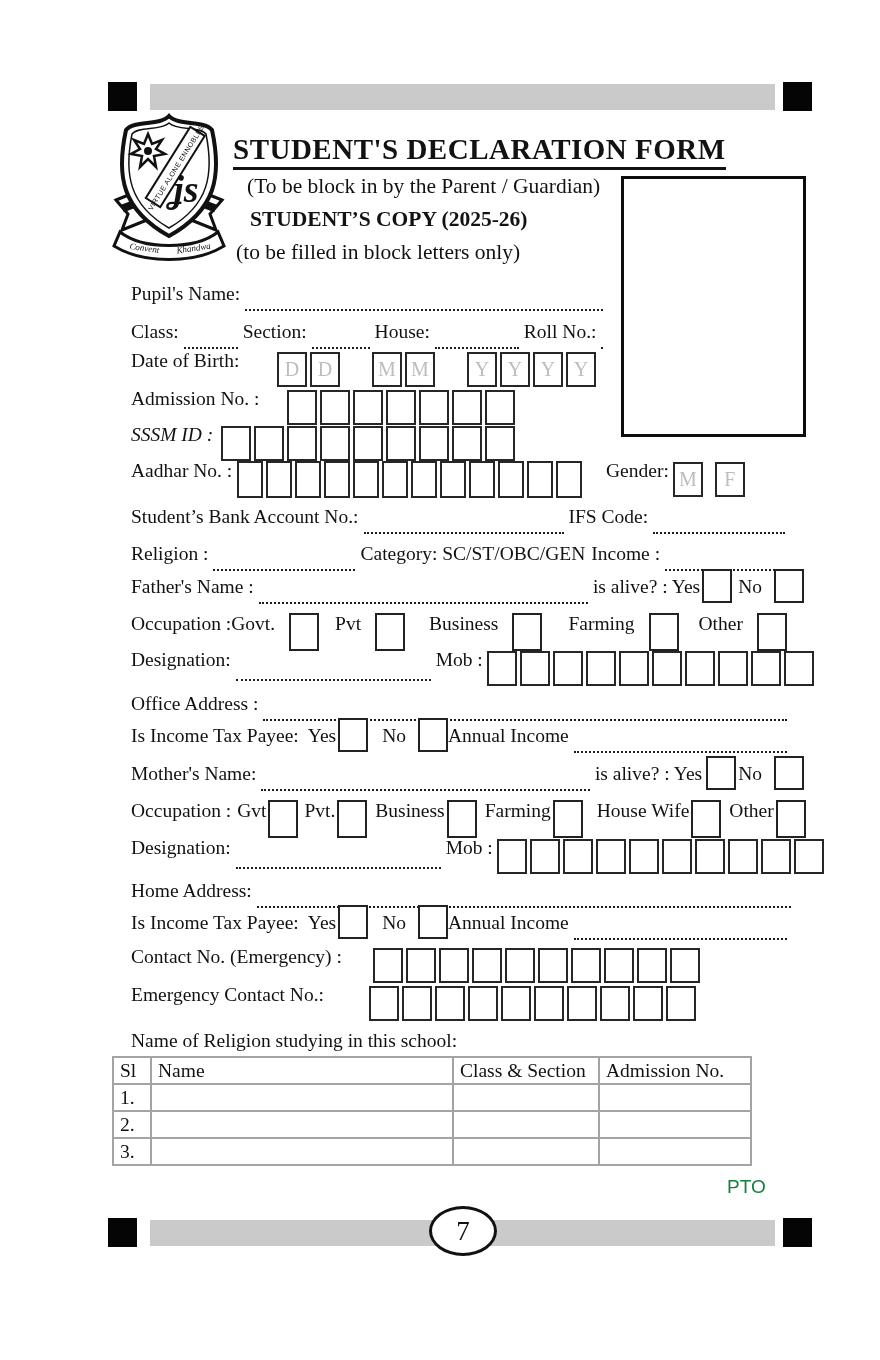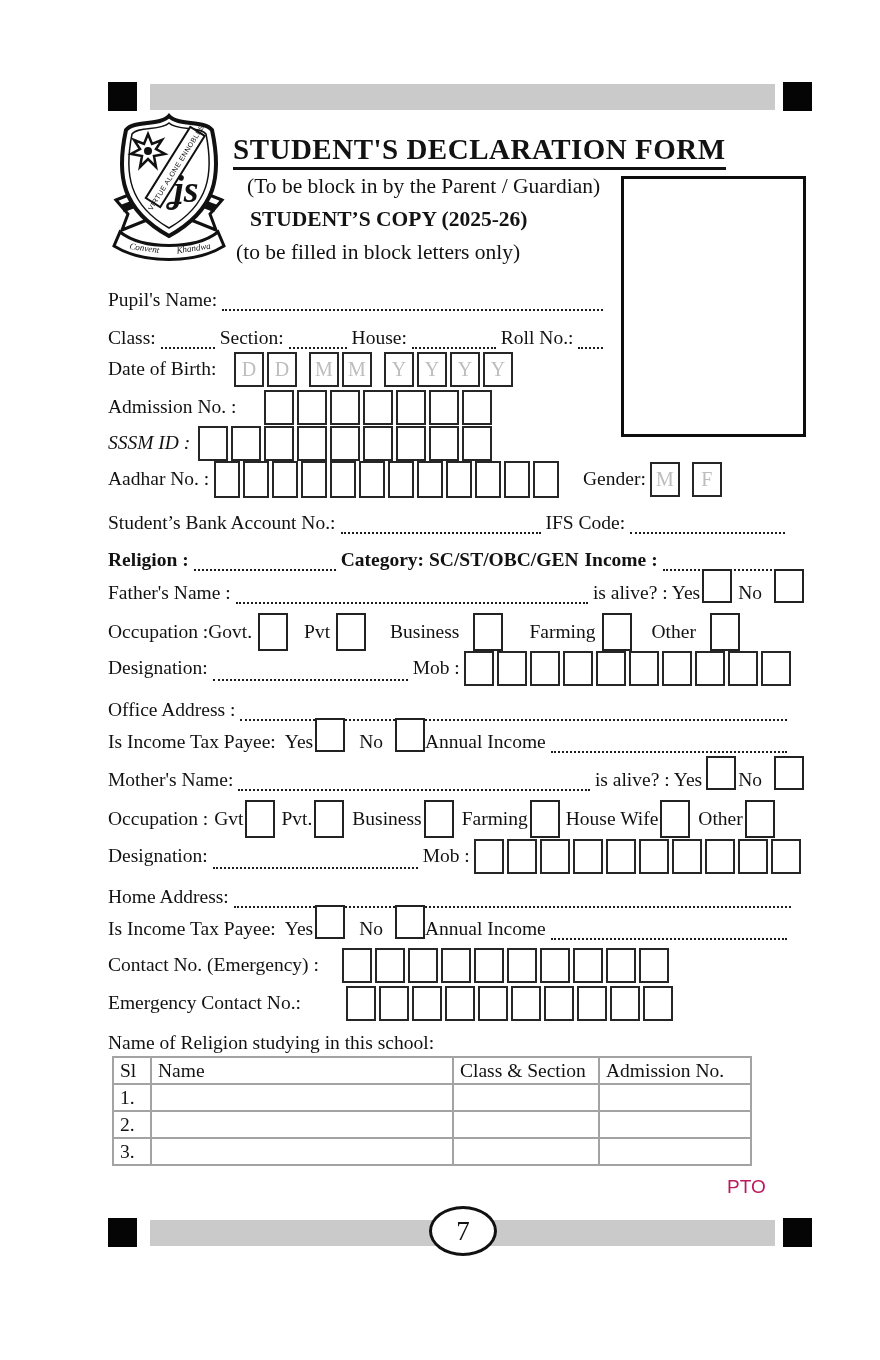--- a/index.html
+++ b/index.html
@@ -13,21 +13,21 @@
   .graybar{position:absolute;height:26px;background:#cacaca;}
   
   .title{
     position:absolute;left:233px;top:133px;font-size:29px;font-weight:bold;
     letter-spacing:.5px;border-bottom:3px solid #111;padding-bottom:1px;white-space:pre;
   }
   .sub{position:absolute;font-size:21.5px;white-space:pre;}
   .photo-box{position:absolute;left:621px;top:176px;width:179px;height:255px;border:3px solid #0d0d0d;background:#fff;}
   
   .row{
-    position:absolute;left:108px;right:76px;display:flex;align-items:center;
+    position:absolute;left:131px;right:76px;display:flex;
     font-size:19.5px;white-space:pre;height:34px;
   }
   .row .lbl{white-space:pre;}
   .dots{flex:1 1 auto;border-bottom:2px dotted #1c1c1c;align-self:flex-end;margin:0 5px 6px 5px;height:0;}
   .dots.fx{flex:0 0 auto;}
   .cb{
     display:inline-block;width:26px;height:30px;border:2px solid #222;background:#fff;
     flex:0 0 auto;
   }
   .cb.raised{position:relative;top:-7px;}
@@ -38,28 +38,28 @@
     font-size:20px;color:#bdbdbd;
   }
   .cells.narrow .cell{width:22px;height:33px;}
   .cells.wide .cell{width:26px;height:31px;}
   
   table.sib{
     position:absolute;left:112px;top:1056px;width:638px;border-collapse:collapse;
     font-size:19.5px;table-layout:fixed;
   }
   table.sib th,table.sib td{border:2px solid #a3a3a3;padding:0 6px;height:25px;text-align:left;font-weight:normal;}
-  .pto{position:absolute;left:727px;top:1176px;font-family:"Liberation Sans",sans-serif;font-size:19px;color:#be185d;}
+  .pto{position:absolute;left:727px;top:1176px;font-family:"Liberation Sans",sans-serif;font-size:19px;color:#15803d;}
   .pagenum{
     position:absolute;left:429px;top:1206px;width:62px;height:44px;background:#fff;
     border:3px solid #111;border-radius:50%;display:flex;align-items:center;justify-content:center;
     font-size:27px;
   }
   .ml2{margin-left:2px}.ml4{margin-left:4px}.ml6{margin-left:6px}.ml8{margin-left:8px}
-  .ml10{margin-left:6px}.ml12{margin-left:12px}.ml14{margin-left:14px}.ml16{margin-left:16px}
+  .ml10{margin-left:14px}.ml12{margin-left:12px}.ml14{margin-left:14px}.ml16{margin-left:16px}
   .ml20{margin-left:20px}.ml24{margin-left:24px}.ml26{margin-left:26px}.ml36{}
 </style>
 </head>
 <body>
 
 <div class="sq" style="left:108px;top:82px;"></div>
 <div class="graybar" style="left:150px;top:84px;width:625px;"></div>
 <div class="sq" style="left:783px;top:82px;"></div>
 
 <svg class="abs" style="left:98px;top:110px;" width="142" height="156" viewBox="0 0 142 156">
@@ -105,21 +105,21 @@
   <span class="lbl">Class:</span>
   <span class="dots fx" style="width:54px"></span>
   <span class="lbl">Section:</span>
   <span class="dots fx" style="width:58px"></span>
   <span class="lbl">House:</span>
   <span class="dots fx" style="width:84px"></span>
   <span class="lbl">Roll No.:</span>
   <span class="dots"></span>
 </div>
 
-<div class="row" style="top:350px;height:38px;">
+<div class="row" style="top:350px;height:38px;gap:20px;">
   <span class="lbl" style="width:126px">Date of Birth:</span>
   <span class="cells wide"><span class="cell">D</span><span class="cell">D</span></span>
   <span class="cells wide ml12"><span class="cell">M</span><span class="cell">M</span></span>
   <span class="cells wide ml12"><span class="cell">Y</span><span class="cell">Y</span><span class="cell">Y</span><span class="cell">Y</span></span>
 </div>
 
 <div class="row" style="top:388px;height:38px;">
   <span class="lbl" style="width:140px">Admission No. :</span>
   <span class="cells wide ml16"><span class="cell"></span><span class="cell"></span><span class="cell"></span><span class="cell"></span><span class="cell"></span><span class="cell"></span><span class="cell"></span></span>
 </div>
@@ -137,21 +137,21 @@
   <span class="cells wide ml12"><span class="cell">F</span></span>
 </div>
 
 <div class="row" style="top:506px;right:90px;">
   <span class="lbl">Student’s Bank Account No.:</span>
   <span class="dots fx" style="width:200px"></span>
   <span class="lbl">IFS Code:</span>
   <span class="dots"></span>
 </div>
 
-<div class="row" style="top:543px;right:84px;font-weight:bold;">
+<div class="row" style="top:543px;right:84px;">
   <span class="lbl">Religion :</span>
   <span class="dots fx" style="width:142px"></span>
   <span class="lbl">Category: SC/ST/OBC/GEN</span>
   <span class="lbl ml6">Income :</span>
   <span class="dots"></span>
 </div>
 
 <div class="row" style="top:576px;">
   <span class="lbl">Father's Name :</span>
   <span class="dots"></span>

